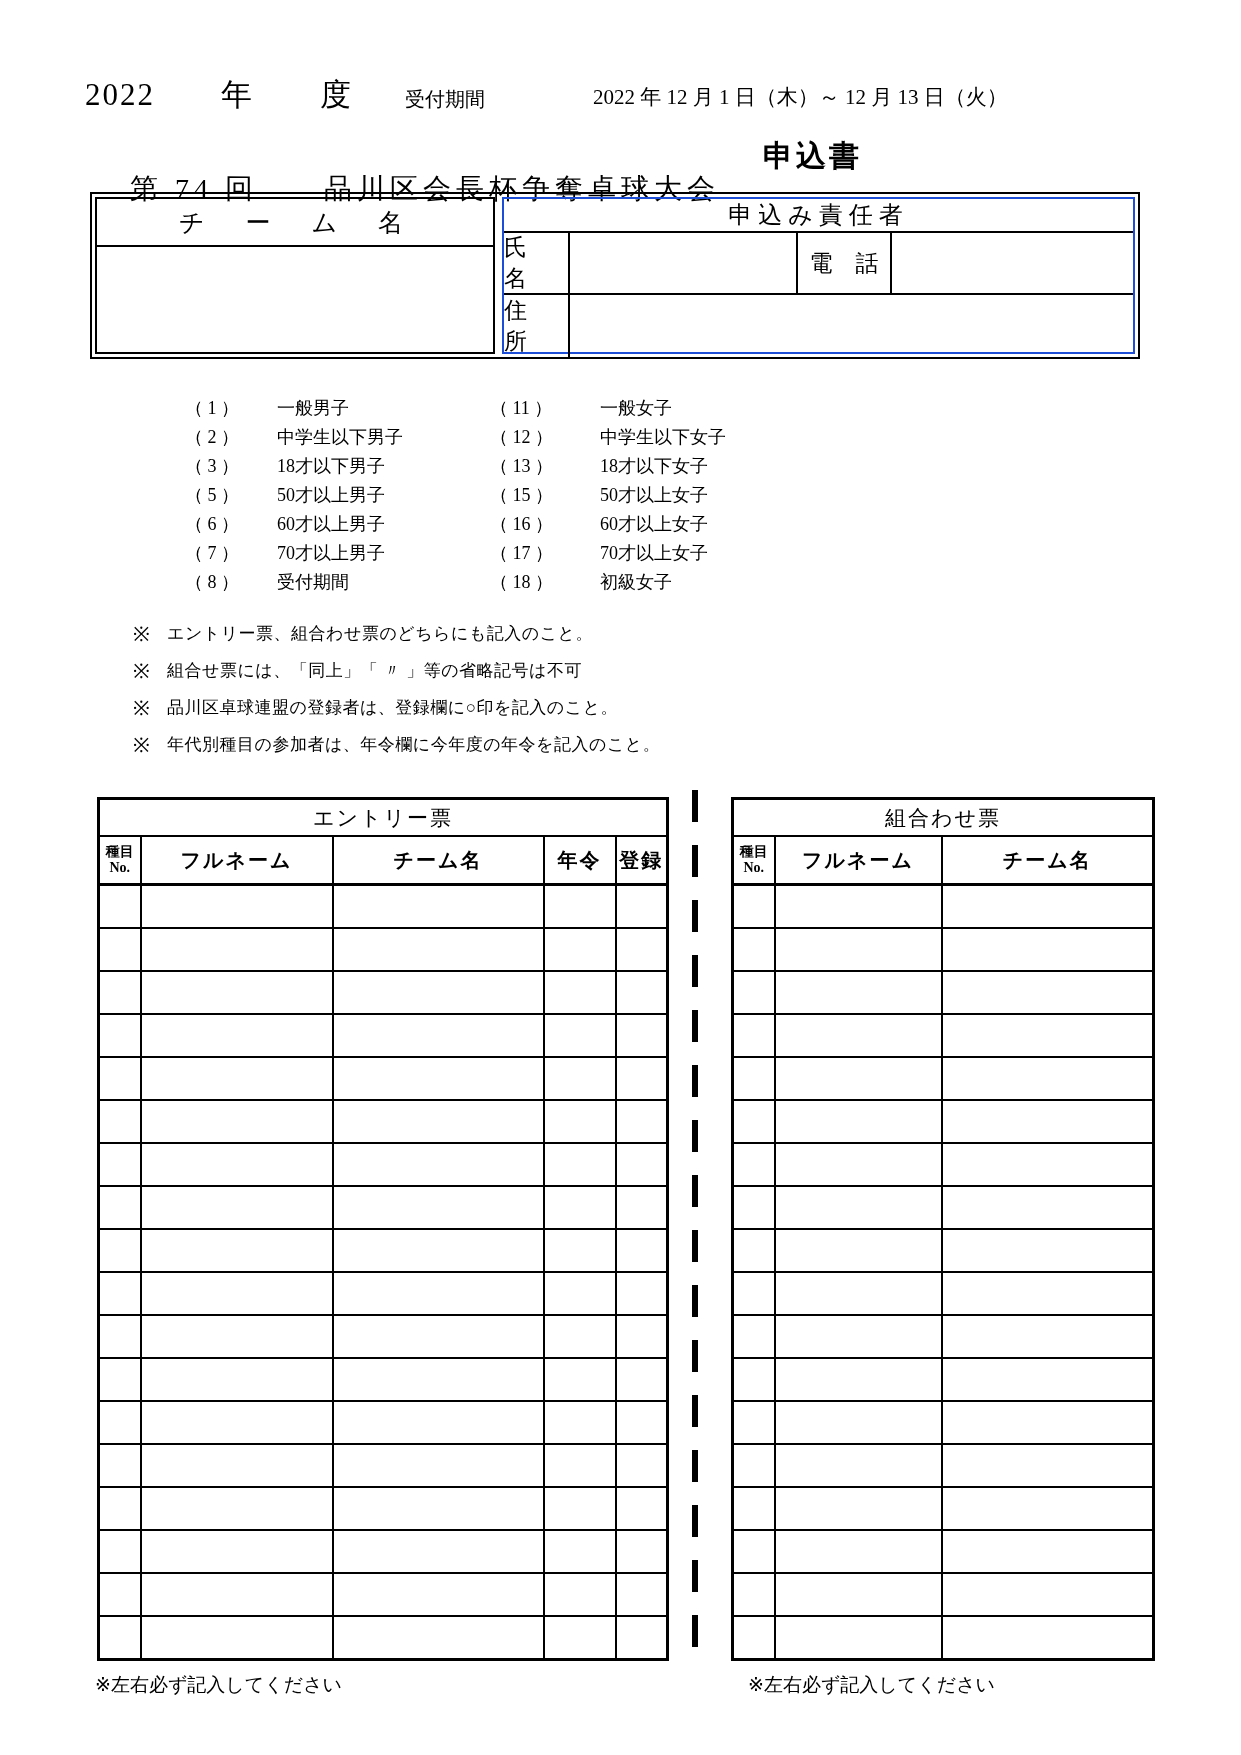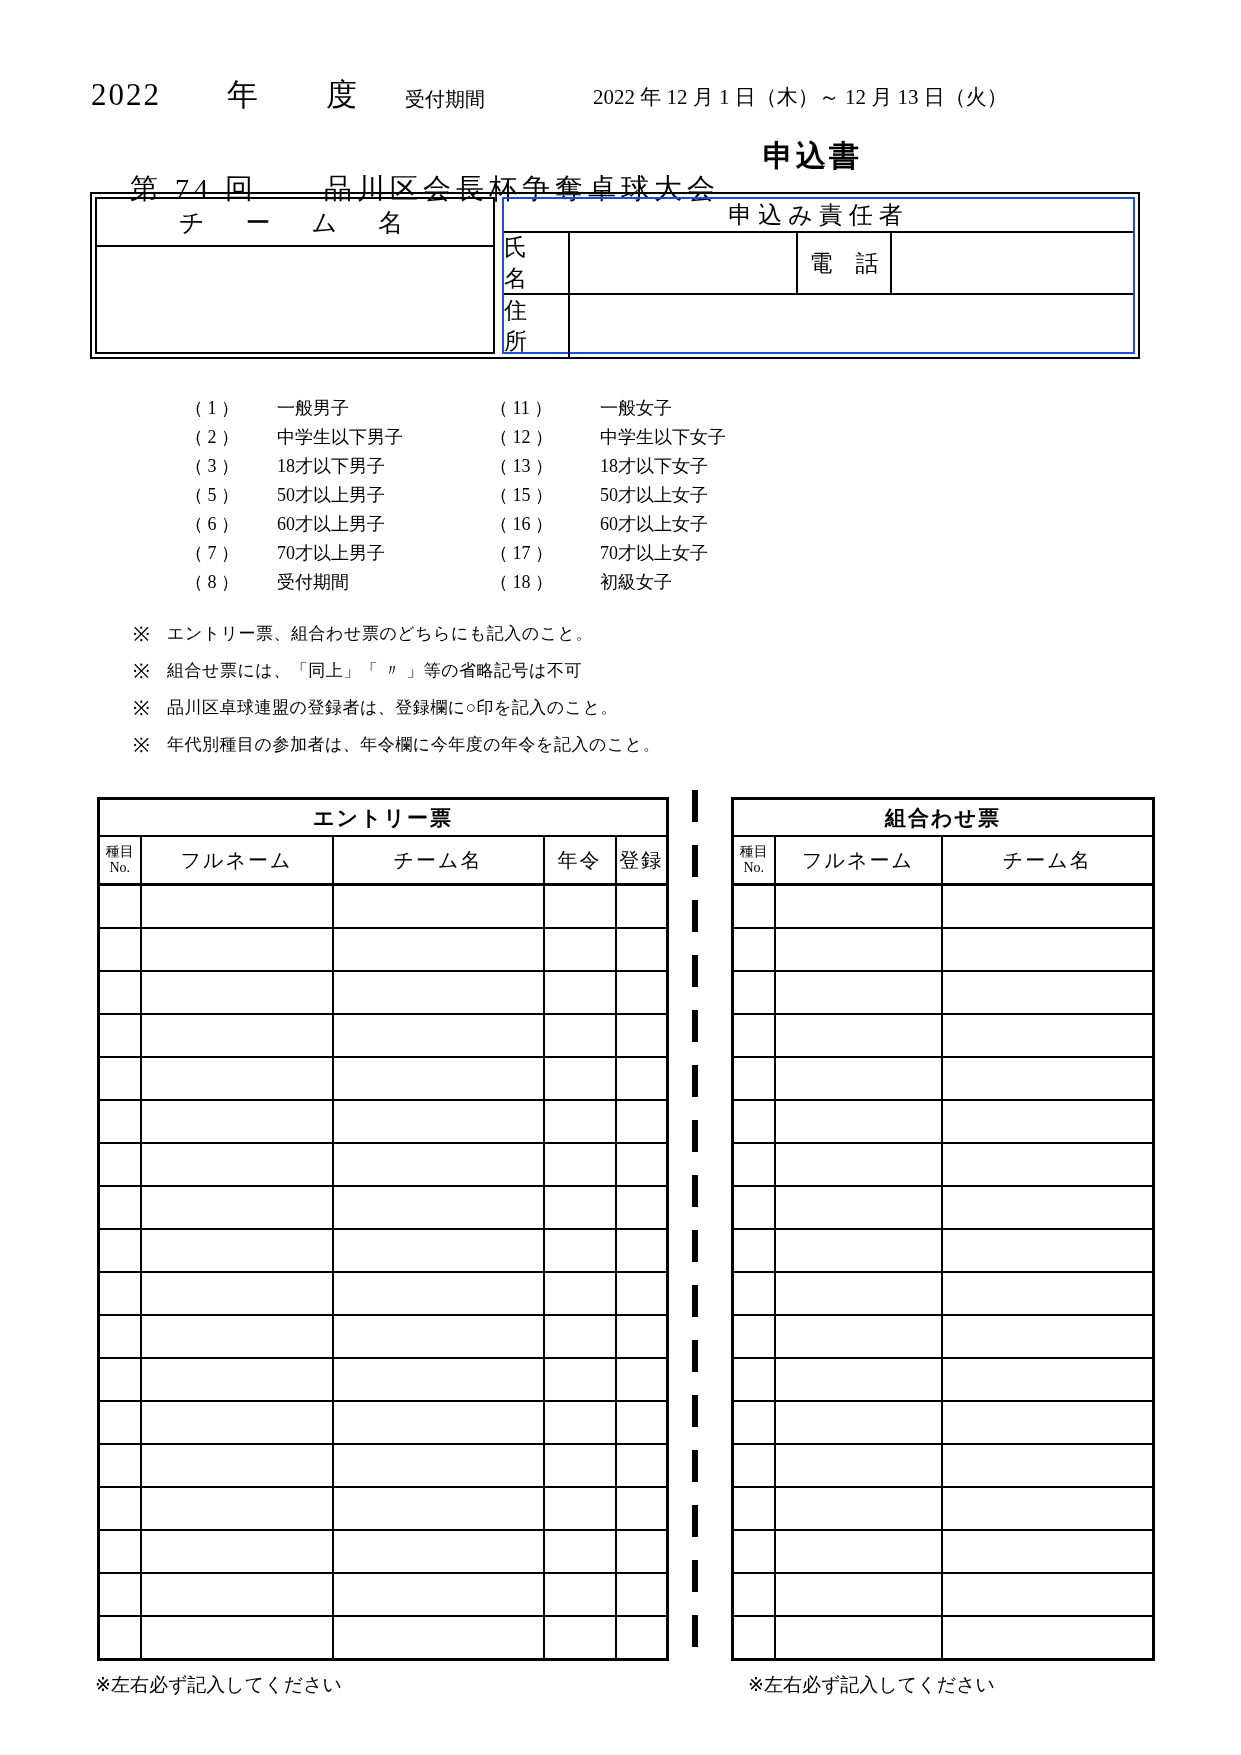--- a/index.html
+++ b/index.html
@@ -2,21 +2,21 @@
 <html><head>
 <meta charset="utf-8">
 <style>
   html,body{margin:0;padding:0;background:#fff;}
   .canvas{
     position:relative;width:1241px;height:1755px;background:#ffffff;
     font-family:"Liberation Serif","DejaVu Serif",serif;color:#000;
     overflow:hidden;
   }
   
-  .year-line{position:absolute;left:91px;top:74px;font-size:31px;letter-spacing:2px;white-space:pre;}
+  .year-line{position:absolute;left:85px;top:74px;font-size:31px;letter-spacing:2px;white-space:pre;}
   .reception-label{position:absolute;left:405px;top:86px;font-size:20px;font-family:"Liberation Sans","DejaVu Sans",sans-serif;}
   .reception-period{position:absolute;left:593px;top:83px;font-size:21px;white-space:pre;}
   .title-main{position:absolute;left:130px;top:135px;font-size:28px;letter-spacing:5px;white-space:pre;margin-top:35px;}
   .title-suffix{position:absolute;left:763px;top:136px;font-size:30px;font-weight:bold;
     font-family:"Liberation Sans","DejaVu Sans",sans-serif;letter-spacing:3px;}
   
   .topbox{position:absolute;left:90px;top:192px;width:1050px;height:167px;border:2px solid #000;
     padding:3px;box-sizing:border-box;display:flex;}
   .team-box{width:400px;border:2px solid #000;margin-right:7px;box-sizing:border-box;display:flex;flex-direction:column;}
   .team-box-header{height:48px;border-bottom:2px solid #000;display:flex;align-items:center;justify-content:center;
@@ -43,22 +43,22 @@
   
   .notes{position:absolute;left:133px;top:615px;}
   .note-row{height:37px;display:flex;align-items:center;}
   .note-mark{width:34px;font-size:20px;flex:none;}
   .note-text{font-family:"Liberation Sans","DejaVu Sans",sans-serif;font-size:17px;letter-spacing:0.5px;}
   
   .entry-table-wrap{position:absolute;left:97px;top:797px;}
   .matching-table-wrap{position:absolute;left:731px;top:797px;}
   table.sheet{border-collapse:collapse;table-layout:fixed;border:3px solid #000;background:#fff;}
   .sheet th,.sheet td{border:2px solid #000;padding:0;}
-  .sheet .title-cell{height:35px;font-weight:bold;font-size:21px;letter-spacing:2px;text-align:center;}
-  .sheet .col-head{height:46px;border-bottom:3px solid #000;font-weight:normal;font-size:20px;
+  .sheet .title-cell{height:35px;font-weight:normal;font-size:21px;letter-spacing:2px;text-align:center;}
+  .sheet .col-head{height:46px;border-bottom:3px solid #000;font-weight:bold;font-size:20px;
     text-align:center;letter-spacing:2px;vertical-align:middle;}
   .sheet .col-no{font-size:14px;letter-spacing:0;line-height:1.15;}
   .sheet .col-no span{display:block;}
   .sheet tbody td{height:41px;}
   .cut-line{position:absolute;left:692px;top:790px;width:6px;height:878px;
     background:repeating-linear-gradient(to bottom,#000 0 32px,transparent 32px 55px);}
   .footnote{position:absolute;top:1672px;font-size:19px;font-family:"Liberation Sans","DejaVu Sans",sans-serif;}
   .foot-left{left:95px;}
   .foot-right{left:748px;}
 </style>

